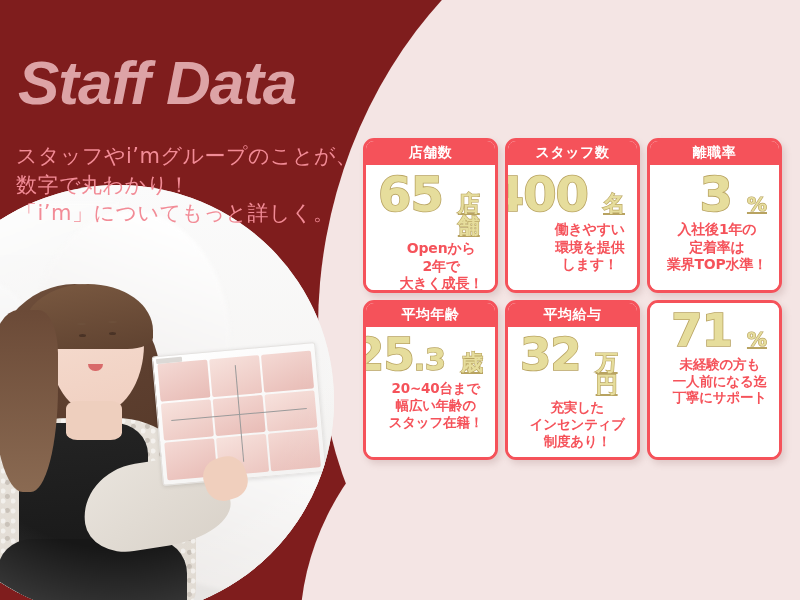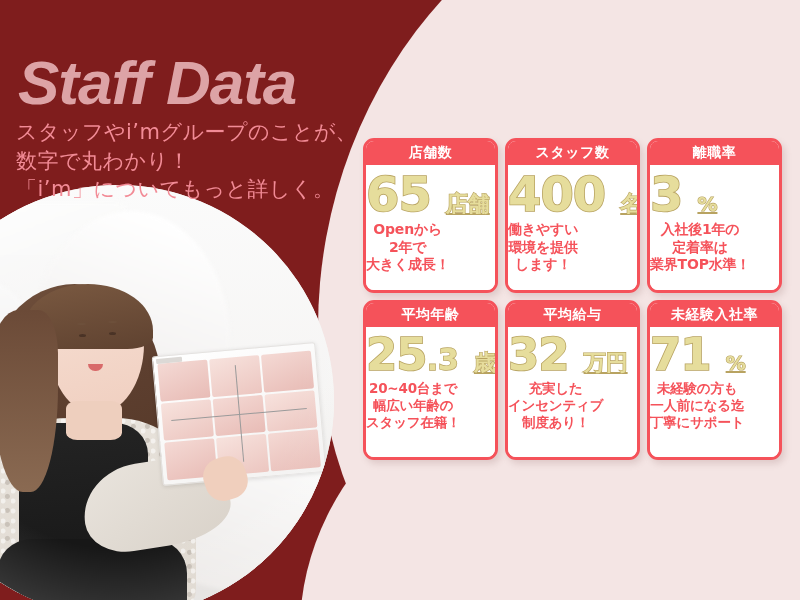--- a/index.html
+++ b/index.html
@@ -206,21 +206,21 @@
     line-height:1;
     font-weight:bold;
     font-style:italic;
     letter-spacing:-1px;
     color:#dda3a6;
     font-family:"Liberation Sans","DejaVu Sans",sans-serif;
     white-space:nowrap;
   }
   .subhead {
     position:absolute;
-    left:16px; top:118px;
+    left:16px; top:142px;
     z-index:5;
     font-size:21px;
     line-height:1.36;
     font-weight:500;
     color:#f28b96;
     letter-spacing:.5px;
     white-space:pre-line;
     font-family:"DejaVu Sans","Liberation Sans",sans-serif;
   }
 
@@ -253,23 +253,23 @@
     letter-spacing:.5px;
     text-align:center;
     padding:4px 0 5px;
     line-height:1.1;
     font-family:"DejaVu Sans","Liberation Sans",sans-serif;
   }
   .card-body {
     flex:1;
     display:flex;
     flex-direction:column;
-    align-items:flex-start;
+    align-items:flex-end;
     justify-content:flex-start;
-    padding:3px 0 6px;
+    padding:3px 12px 6px;
     background:#fff;
   }
   .metric {
     display:flex;
     align-items:baseline;
     justify-content:center;
     line-height:1;
     margin:2px 0 3px;
   }
   .metric .num {
@@ -432,21 +432,20 @@
           <span class="num">32</span>
           <span class="unit">万円</span>
         </div>
         <div class="desc">充実した
 インセンティブ
 制度あり！</div>
       </div>
     </div>
 
     <div class="card row2">
-      <div class="card-head">未経験入社率</div>
       <div class="card-body">
         <div class="metric">
           <span class="num">71</span>
           <span class="unit pct">%</span>
         </div>
         <div class="desc">未経験の方も
 一人前になる迄
 丁寧にサポート</div>
       </div>
     </div>

